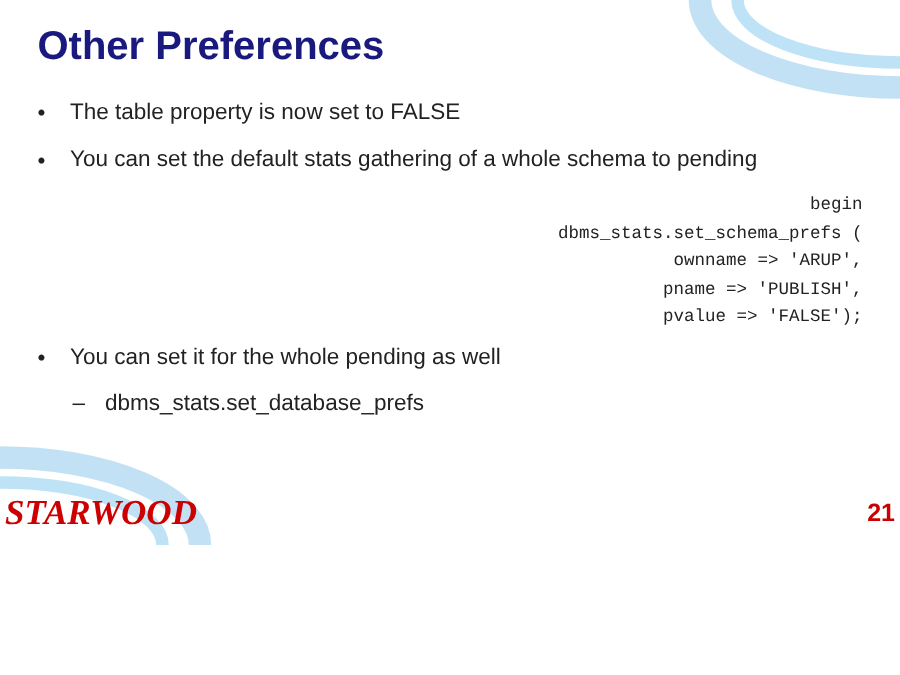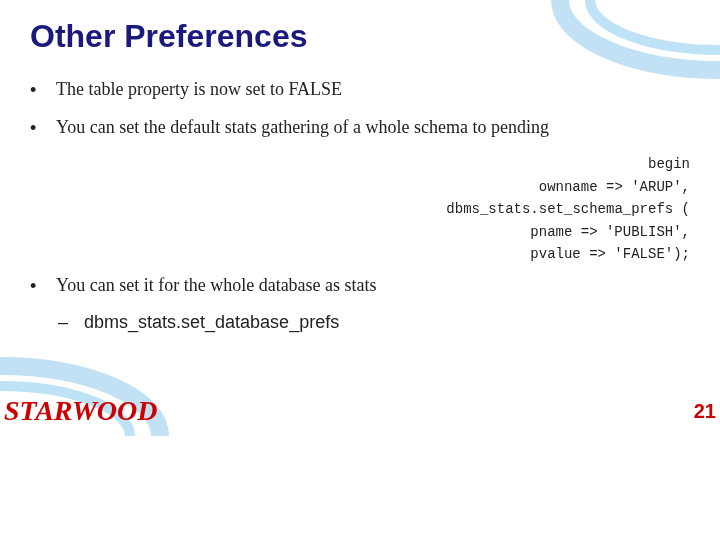--- a/index.html
+++ b/index.html
@@ -54,21 +54,20 @@
 
     .bullet-dot {
       min-width: 22px;
       margin-right: 4px;
       font-size: 18px;
       margin-top: 1px;
     }
 
     .bullet-text {
       flex: 1;
-      font-family: Liberation Serif, serif;
     }
 
     .code-block {
       font-family: 'Courier New', Courier, monospace;
       font-size: 14px;
       color: #222;
       margin: 8px 0 8px 28px;
       line-height: 1.6;
       text-align: right;
     }
@@ -160,30 +159,30 @@
       </li>
 
       <li class="bullet-item">
         <span class="bullet-dot">•</span>
         <span class="bullet-text">You can set the default stats gathering of a whole schema to pending</span>
       </li>
     </ul>
 
     <div class="code-block">
       <span class="line">begin</span>
+      <span class="line">  dbms_stats.set_schema_prefs (</span>
       <span class="line">    ownname =&gt; 'ARUP',</span>
-      <span class="line">  dbms_stats.set_schema_prefs (</span>
       <span class="line">    pname   =&gt; 'PUBLISH',</span>
       <span class="line">    pvalue  =&gt; 'FALSE');</span>
     </div>
 
     <ul class="bullet-list">
       <li class="bullet-item">
         <span class="bullet-dot">•</span>
-        <span class="bullet-text">You can set it for the whole database as stats</span>
+        <span class="bullet-text">You can set it for the whole pending as well</span>
       </li>
     </ul>
 
     <div class="sub-bullet">
       <span class="sub-dash">–</span>
       <span>dbms_stats.set_database_prefs</span>
     </div>
   </div>
 
   <div class="bottom-bar">

